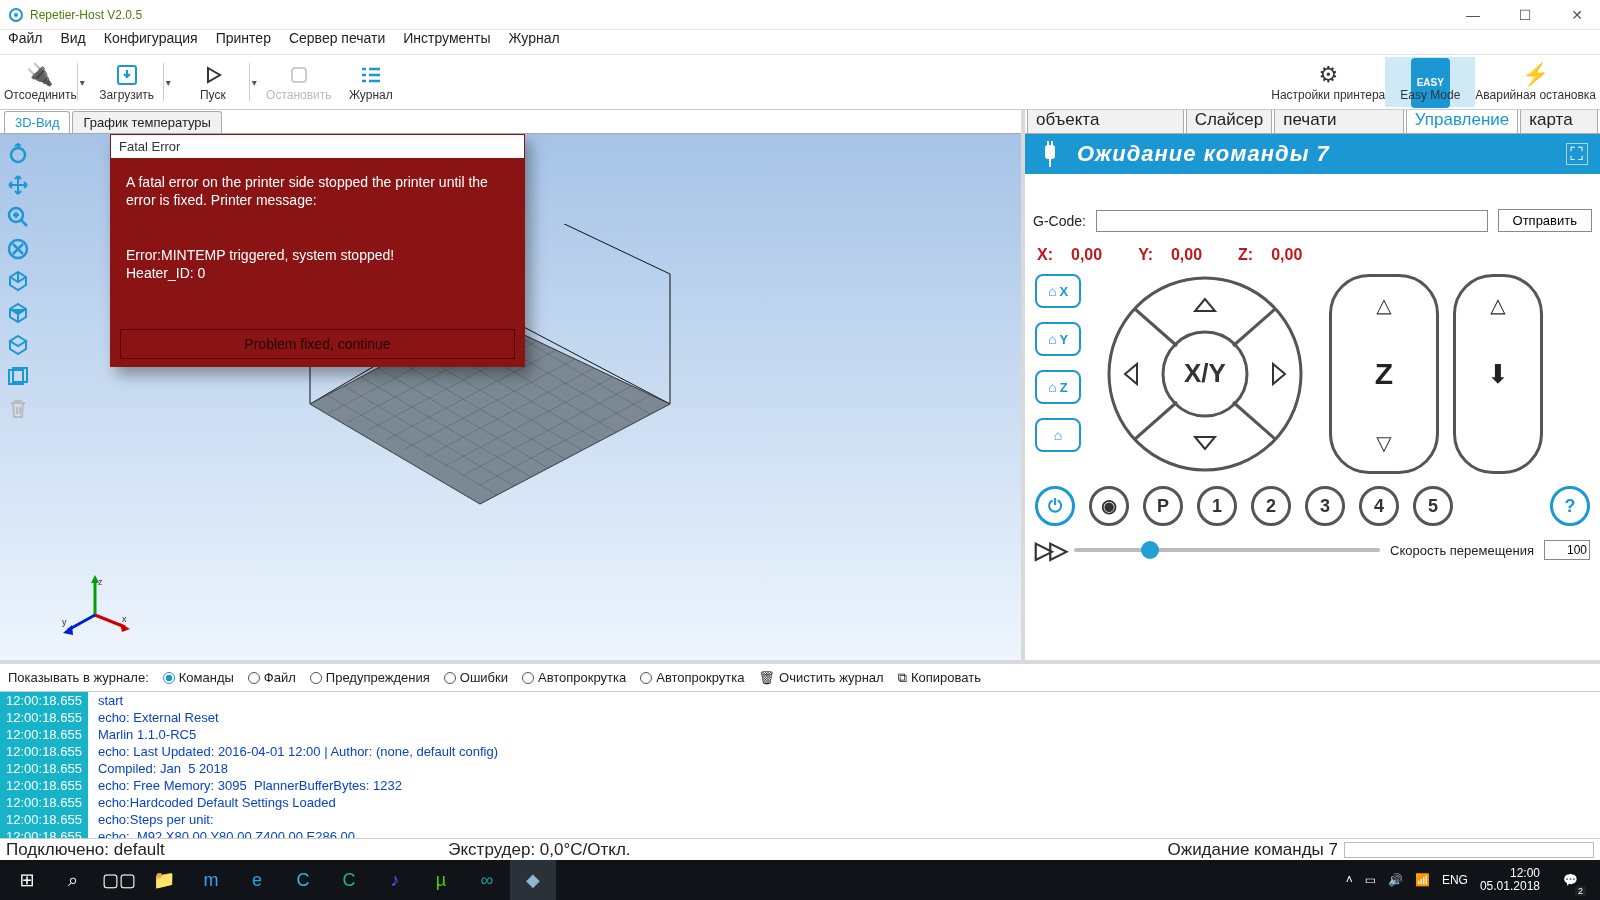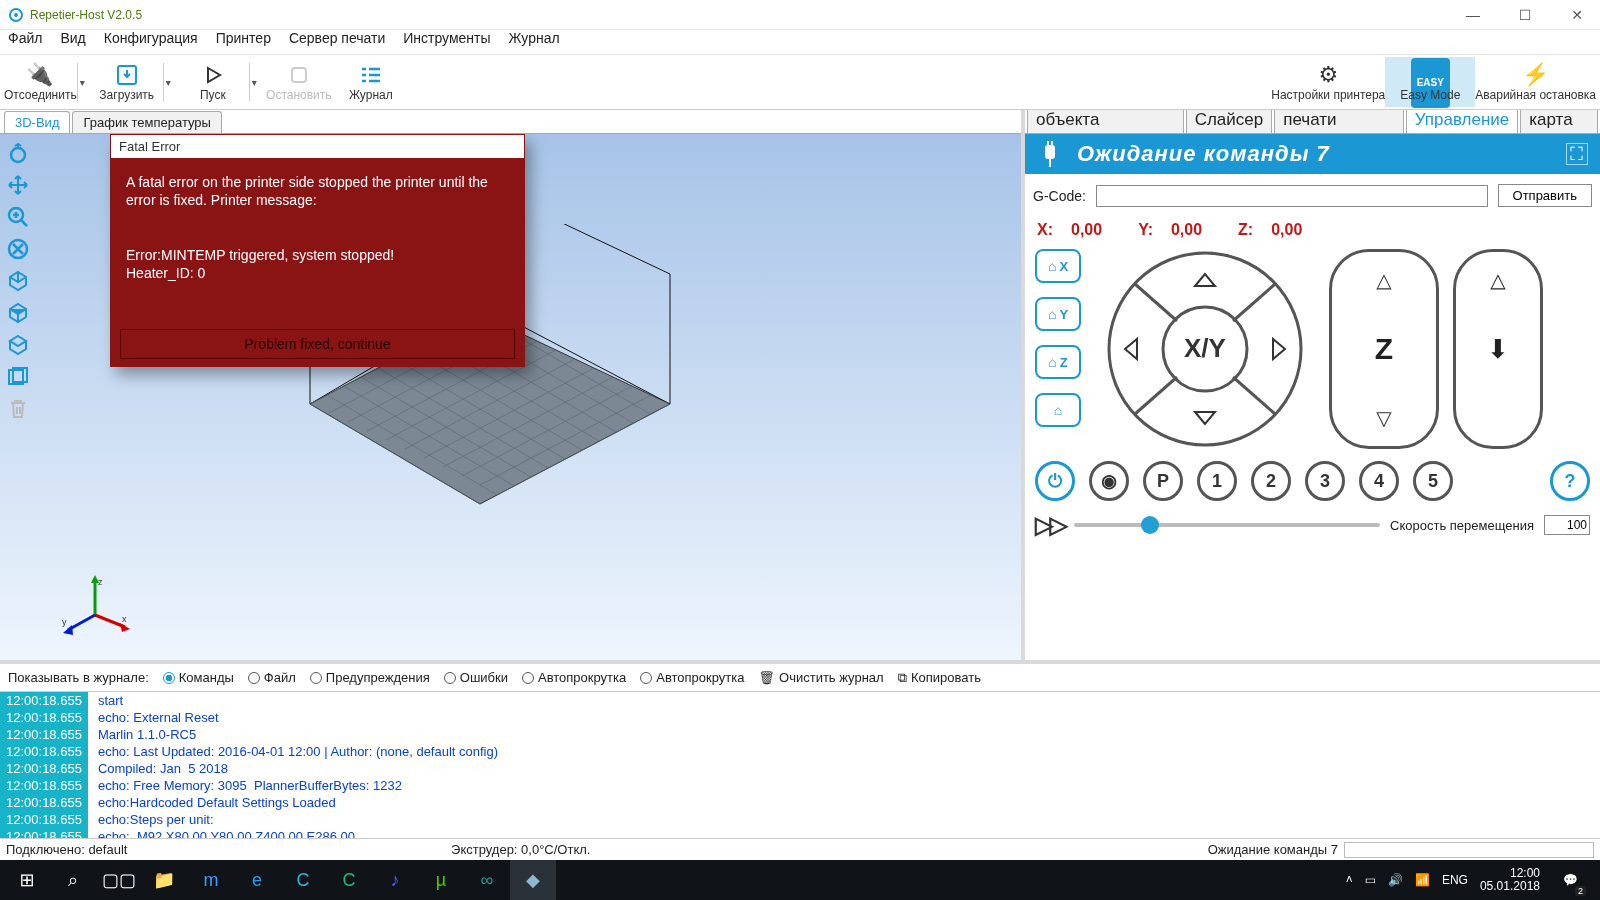--- a/index.html
+++ b/index.html
@@ -58,21 +58,21 @@
 
 .righttabs { height: 24px; display: flex; align-items: flex-end; padding-left: 2px; border-bottom:1px solid #aaa;}
 .righttabs .tab { padding: 3px 8px; border: 1px solid #aaa; border-bottom:none; font-size: 17px; background: #f1f1f1; margin-right: 2px; border-radius:3px 3px 0 0;}
 .righttabs .tab.active { background:#fff; color:#1b97d4; }
 
 .ctrlpanel { flex:1; display:flex; flex-direction:column; overflow:hidden; }
 .statusband { background:#1b97d4; color:#fff; height:40px; display:flex; align-items:center; gap:14px; padding:0 12px; font-size:22px; font-weight:bold; font-style:italic; letter-spacing:1px;}
 .statusband .plug { width:26px; height:26px; }
 .statusband .expand { margin-left:auto; font-style:normal; font-weight:normal; font-size:18px;width:22px;height:22px;border:1px solid rgba(255,255,255,0.6);display:flex;align-items:center;justify-content:center;}
 
-.gc-row { display:flex; align-items:center; gap:10px; padding:10px 8px; font-size:14px;}
+.gc-row { display:flex; align-items:center; gap:10px; padding:10px 8px; font-size:14px;margin-top:25px;}
 .gc-row input { flex:1; border:1px solid #888; height:22px; padding:0 4px; font-size:13px;}
 .gc-row button { border:1px solid #888; background:#fff; padding:3px 14px; font-size:13px;}
 
 .coords { display:flex; gap:36px; padding:4px 12px 10px; font-family: "Courier New", monospace; color:#c21818; font-weight:bold; font-size:16px;}
 .coords span.lbl{margin-right:18px;}
 
 .movegrid { display:flex; gap:14px; padding:0 10px; align-items:flex-start;}
 .homestack { display:flex; flex-direction:column; gap:14px; }
 .homebtn { width:46px; height:34px; border:2px solid #1b97d4; border-radius:8px; display:flex; align-items:center; justify-content:center; gap:3px; color:#1b97d4; font-weight:bold; font-size:13px;}
 .homebtn .hicon{font-size:14px;}
@@ -104,21 +104,21 @@
 .logtoolbar .radio{display:flex;align-items:center;gap:4px;}
 .logtoolbar .radio .r{width:12px;height:12px;border:1px solid #555;border-radius:50%;display:inline-block;}
 .logtoolbar .radio.sel .r{border-color:#1b97d4; background:radial-gradient(circle,#1b97d4 45%, transparent 50%);}
 .logtoolbar .linkbtn{display:flex;align-items:center;gap:4px;cursor:default;}
 .logbody { flex:1; overflow:hidden; font-family:"Courier New",monospace; font-size:13px; line-height:17px; background:#fff;}
 .logline { display:flex; }
 .logline .ts{background:#17b3c9;color:#fff;padding:0 6px;white-space:pre;}
 .logline .msg{color:#0844c9;padding-left:10px;white-space:pre;}
 
 
-.statusbar { height:22px; border-top:1px solid #ccc; display:flex; align-items:center; font-size:13px; padding:0 6px; gap:30px;}
+.statusbar { height:22px; border-top:1px solid #ccc; display:flex; align-items:center; font-size:17px; padding:0 6px; gap:30px;}
 .statusbar .sect{white-space:nowrap;}
 .statusbar .mid{margin-left:auto;margin-right:auto;}
 .statusbar .right{margin-left:auto;}
 .statusbar .box{border:1px solid #bbb;height:16px;width:250px;margin-left:6px;}
 
 
 .taskbar { height:40px; background:#101318; display:flex; align-items:center; color:#fff; padding:0 4px; }
 .taskbar .tb{width:46px;height:40px;display:flex;align-items:center;justify-content:center;font-size:18px;}
 .taskbar .tray{margin-left:auto;display:flex;align-items:center;gap:12px;padding-right:6px;font-size:12px;}
 .taskbar .clock{text-align:right;line-height:13px;font-size:12px;}

